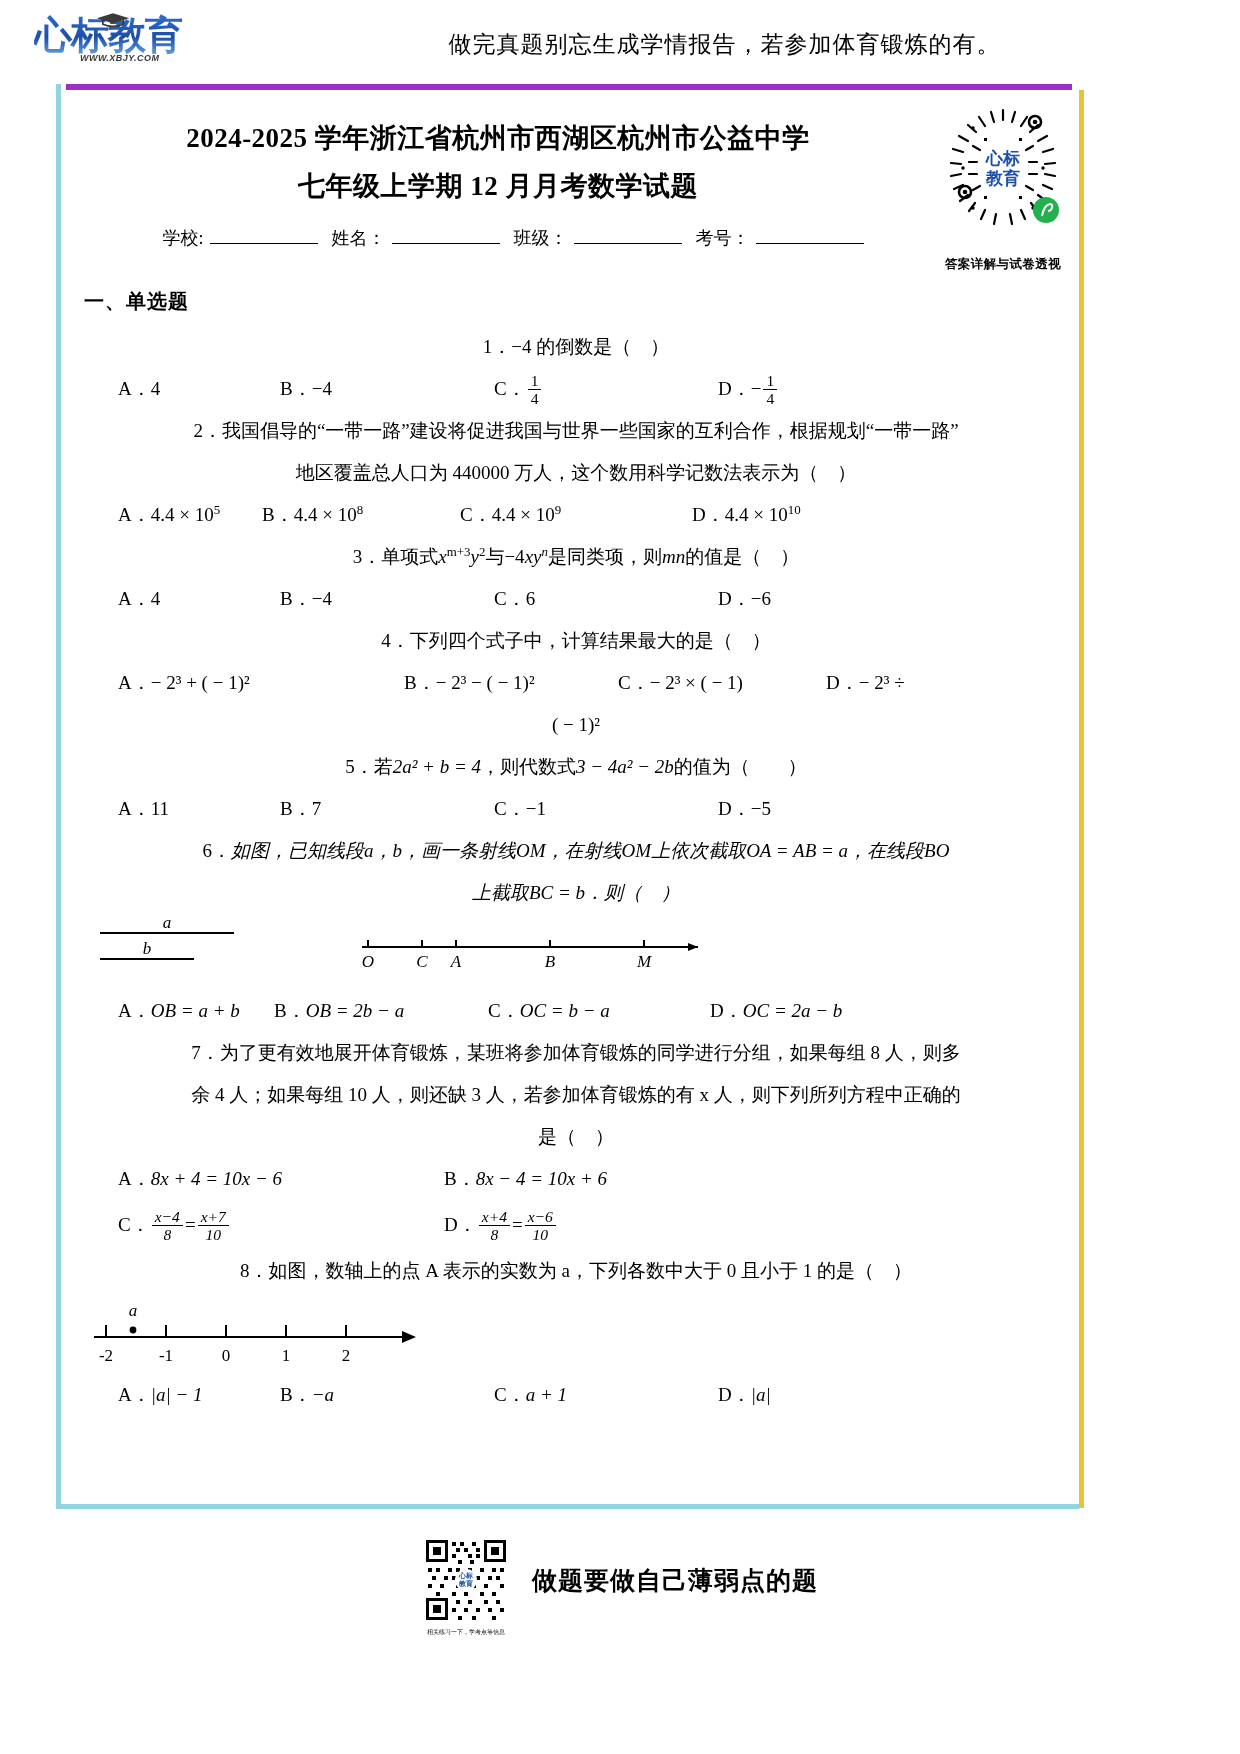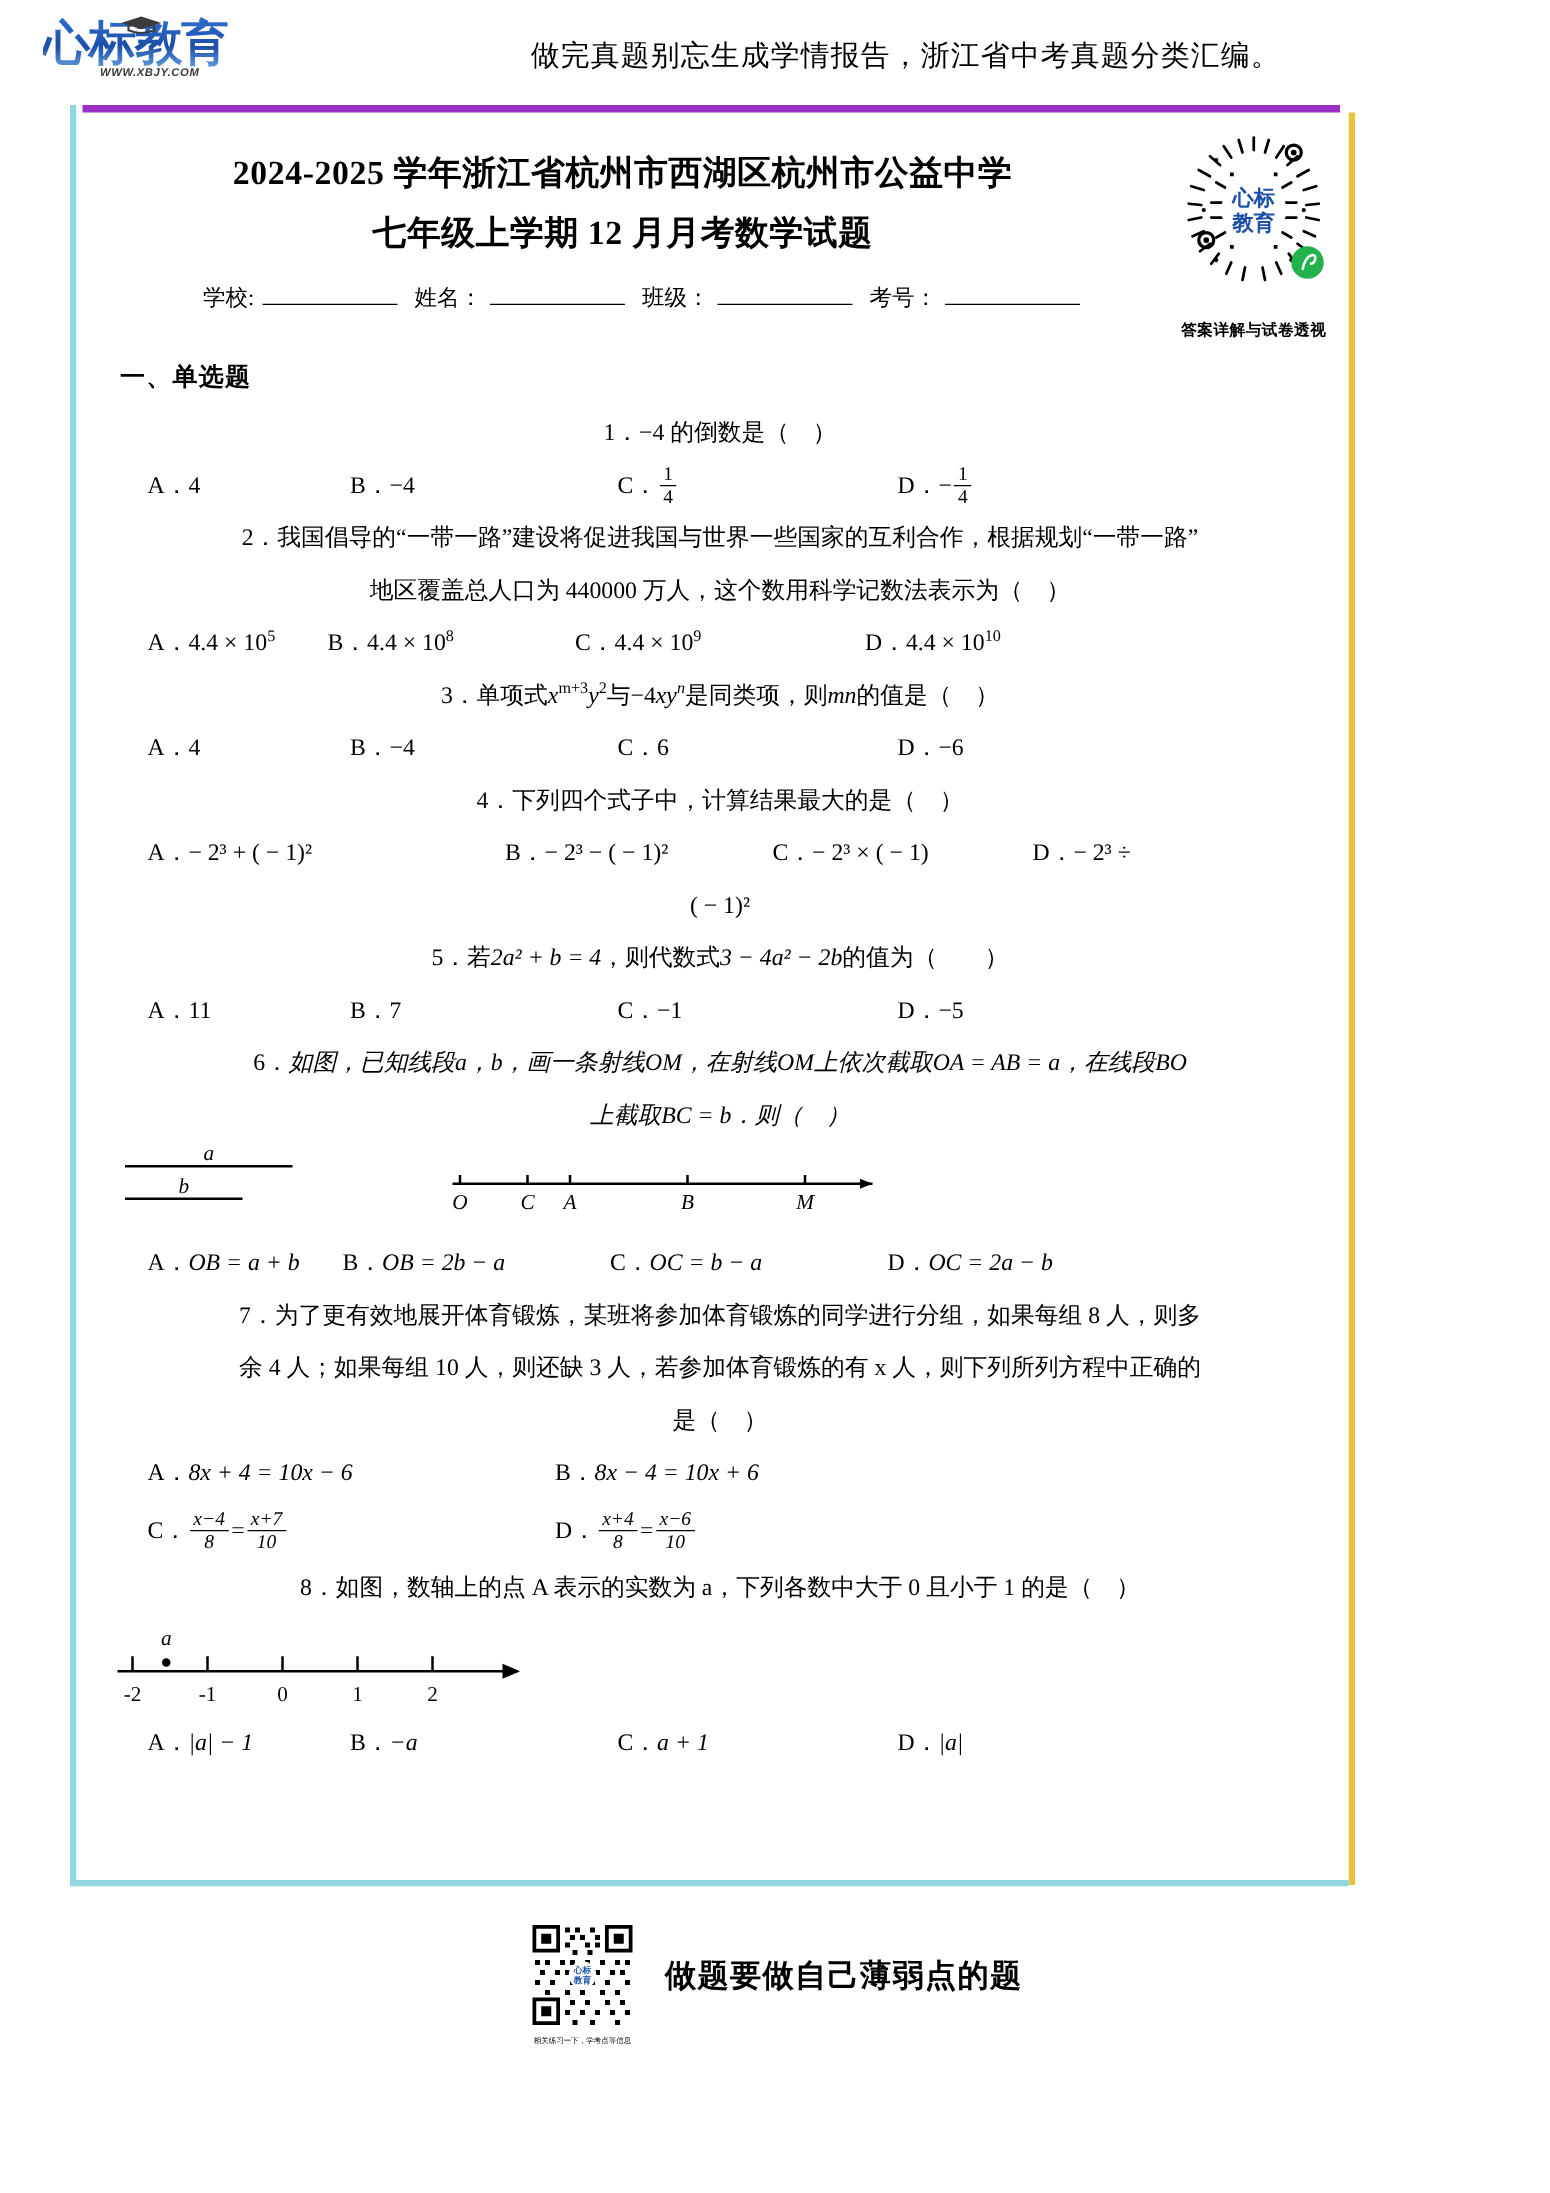--- a/index.html
+++ b/index.html
@@ -176,21 +176,21 @@
     font-weight: bold;
     letter-spacing: .4px;
     margin-top: 24px;
   }
 
   
   .section-title {
     font-family: "Liberation Sans", sans-serif;
     font-weight: bold;
     font-size: 20px;
-    margin: 38px 0 12px 26px;
+    margin: 38px 0 12px 14px;
     letter-spacing: 1px;
   }
   .q {
     font-size: 19px;
     line-height: 40px;
     margin: 0 0 2px 14px;
     padding-right: 8px;
     text-align: center;
   }
   .q-stem { text-indent: 0; }
@@ -278,21 +278,21 @@
 
 <div class="top-banner">
   <div class="brand-logo">
     <svg class="cap-icon" viewBox="0 0 40 18">
       <polygon points="20,1 39,7 20,13 1,7" fill="#3b3b3b"></polygon>
       <path d="M8 9 L8 14 Q20 19 32 14 L32 9" fill="none" stroke="#3b3b3b" stroke-width="2"></path>
     </svg>
     <div class="logo-text">心标教育</div>
     <div class="logo-url">WWW.XBJY.COM</div>
   </div>
-  <div class="banner-tagline">做完真题别忘生成学情报告，浙江省中考真题分类汇编。</div>
+  <div class="banner-tagline">做完真题别忘生成学情报告，若参加体育锻炼的有。</div>
 </div>
 
 <div class="rule-purple"></div>
 <div class="rule-left"></div>
 <div class="rule-right"></div>
 <div class="rule-bottom"></div>
 
 <div class="sheet">
 
   <div class="qr-block">

